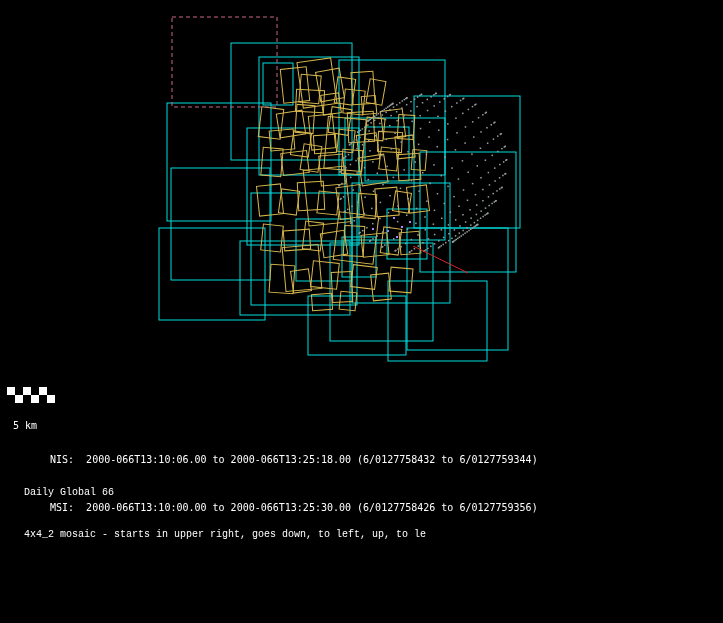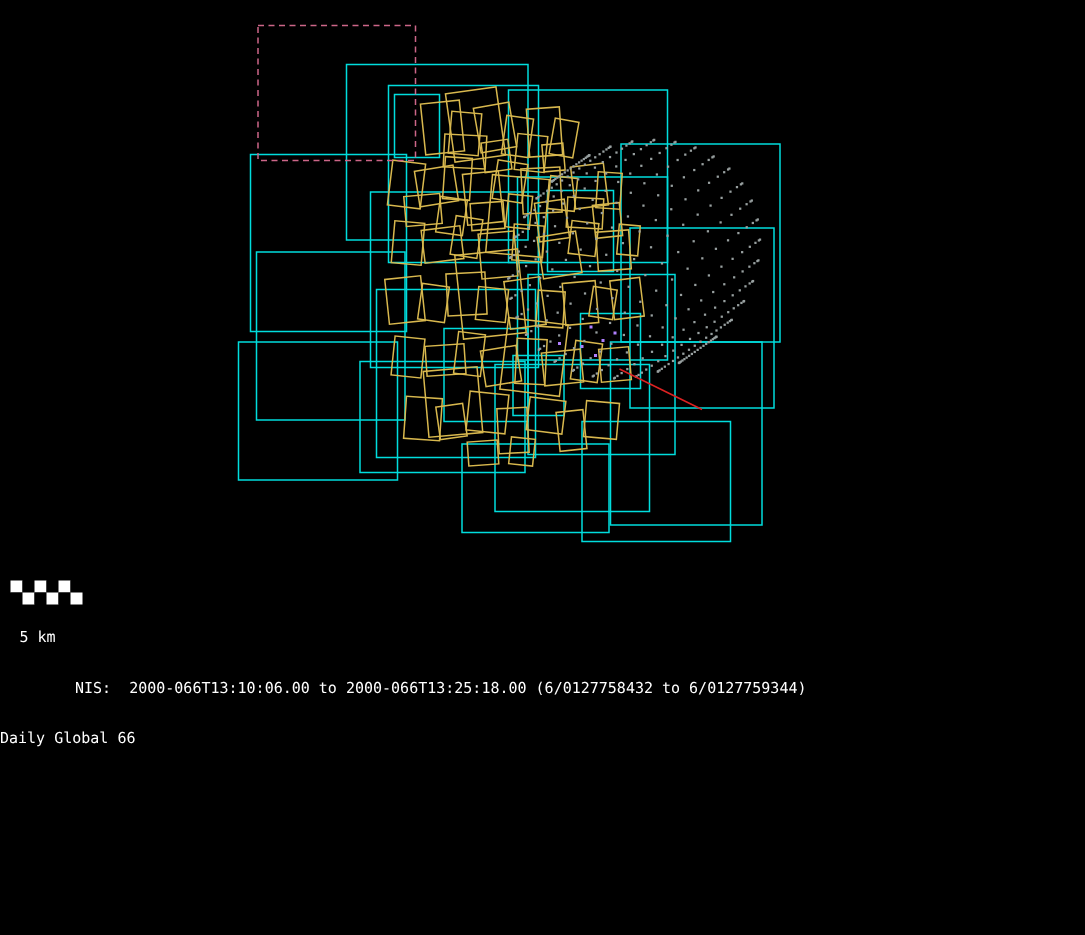--- a/index.html
+++ b/index.html
@@ -4,21 +4,21 @@
 <style>
   html,body{margin:0;padding:0;background:#000;}
   #screen{position:relative;width:723px;height:623px;background:#000;overflow:hidden;
           font-family:"DejaVu Sans Mono","Liberation Mono",monospace;}
   #plot{position:absolute;left:0;top:0;width:723px;height:623px;}
   .txt{position:absolute;color:#fff;font-size:10px;line-height:16px;white-space:pre;margin-top:44px;}
   #scale-label{left:13px;top:374px;}
   #checker{position:absolute;left:7px;top:387px;display:grid;}
   #checker div{width:8px;height:8px;}
   #status{left:50px;top:376px;}
-  #caption{left:0;top:414px;line-height:14px;}
+  #caption{left:24px;top:414px;line-height:14px;font-family:Liberation Mono, monospace;}
 </style>
 </head>
 <body>
 
 <div id="screen">
 
   <svg id="plot" viewBox="0 0 723 623" xmlns="http://www.w3.org/2000/svg">
       <rect x="231" y="43" width="121" height="117" fill="none" stroke="#00dddd" stroke-width="1"></rect>
       <rect x="259" y="57" width="100" height="118" fill="none" stroke="#00dddd" stroke-width="1"></rect>
       <rect x="339" y="60" width="106" height="115" fill="none" stroke="#00dddd" stroke-width="1"></rect>
@@ -488,19 +488,21 @@
       <div style="width: 8px; height: 8px; background: rgb(0, 0, 0);"></div>
       <div style="width: 8px; height: 8px; background: rgb(255, 255, 255);"></div>
       <div style="width: 8px; height: 8px; background: rgb(0, 0, 0);"></div>
       <div style="width: 8px; height: 8px; background: rgb(255, 255, 255);"></div>
       <div style="width: 8px; height: 8px; background: rgb(0, 0, 0);"></div>
       <div style="width: 8px; height: 8px; background: rgb(255, 255, 255);"></div>
     </div>
 
   <div class="txt" id="status">
     <div>NIS:  2000-066T13:10:06.00 to 2000-066T13:25:18.00 (6/0127758432 to 6/0127759344)</div>
+    <div>MSI:  2000-066T13:10:00.00 to 2000-066T13:25:30.00 (6/0127758426 to 6/0127759356)</div>
   </div>
 
   <div class="txt" id="caption">
     <div>Daily Global 66</div>
+    <div>4x4_2 mosaic - starts in upper right, goes down, to left, up, to le</div>
   </div>
 
 </div>
 
 </body></html>

